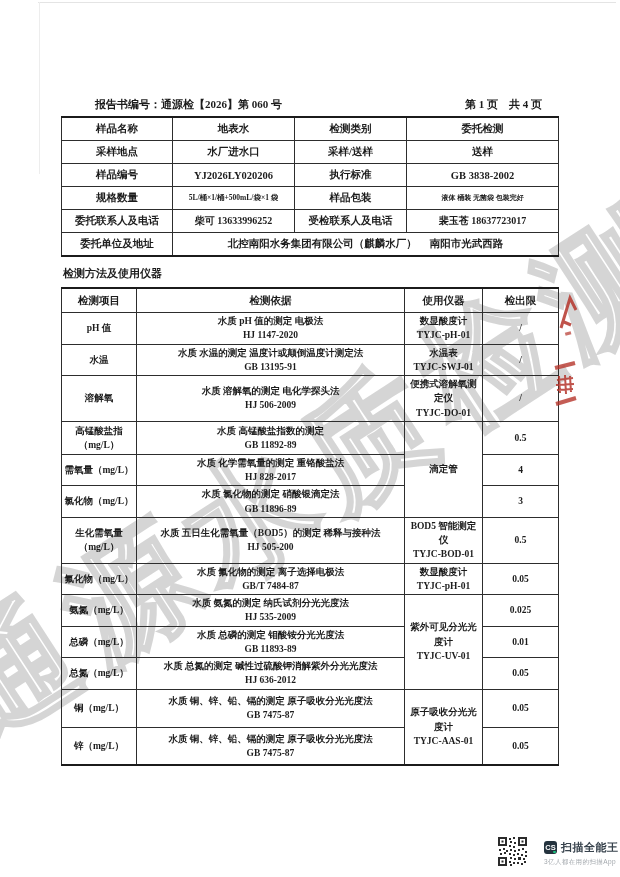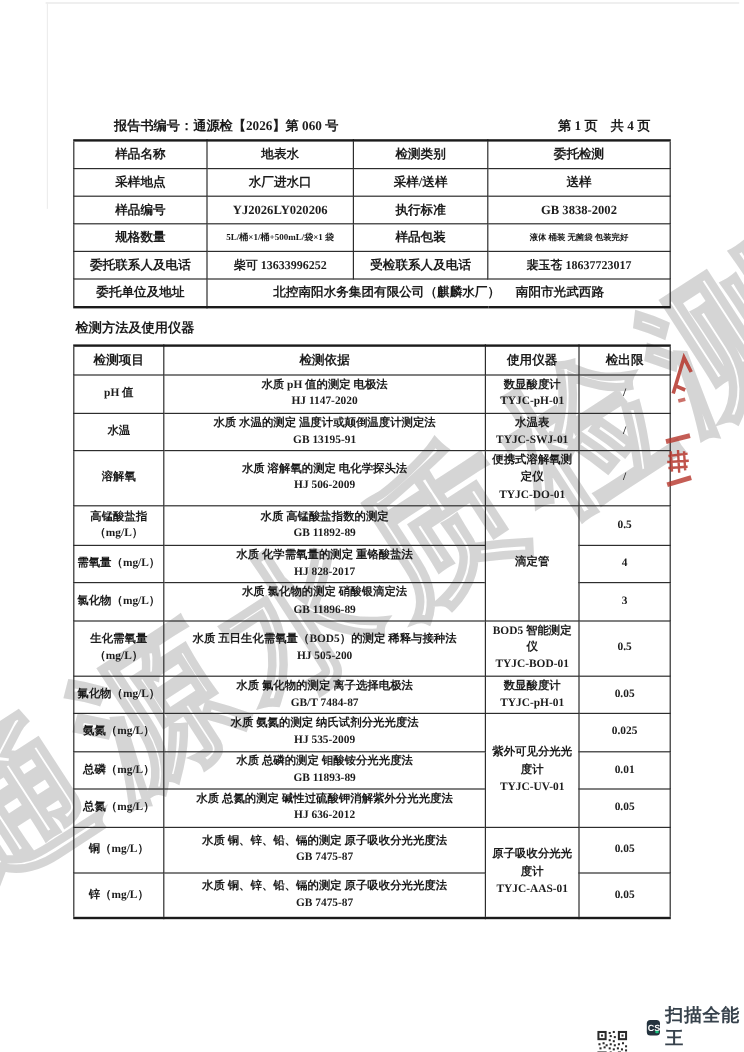--- a/index.html
+++ b/index.html
@@ -70,21 +70,21 @@
   .brand-row{display:flex;align-items:center;}
   .cs-badge{
     width:13px;height:13px;border-radius:3px;background:#24333e;color:#ffffff;
     font-size:7.5px;font-weight:700;display:inline-flex;align-items:center;justify-content:center;
     margin-right:4px;position:relative;
   }
   .cs-badge::after{
     content:"";position:absolute;right:1.5px;bottom:1.5px;width:3px;height:2px;
     background:#18c37d;border-radius:1px;
   }
-  .brand-text{font-size:15px;font-weight:700;color:#37424c;letter-spacing:0.5px;}
+  .brand-text{font-size:11px;font-weight:700;color:#37424c;letter-spacing:0.5px;}
   .tagline{font-size:6.5px;color:#a2a7ac;margin-top:3px;letter-spacing:0.4px;}
 </style>
 </head>
 <body>
 
 <div class="page">
 
   <div class="artifact-top"></div>
   <div class="artifact-left"></div>
 

